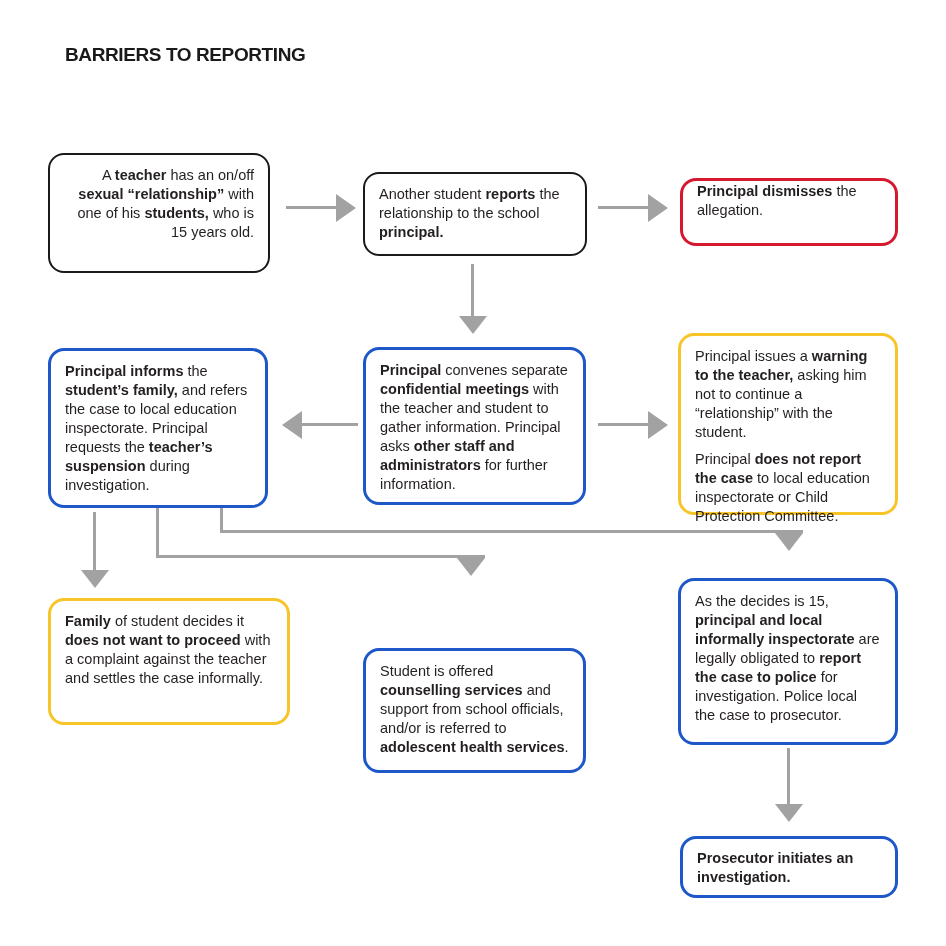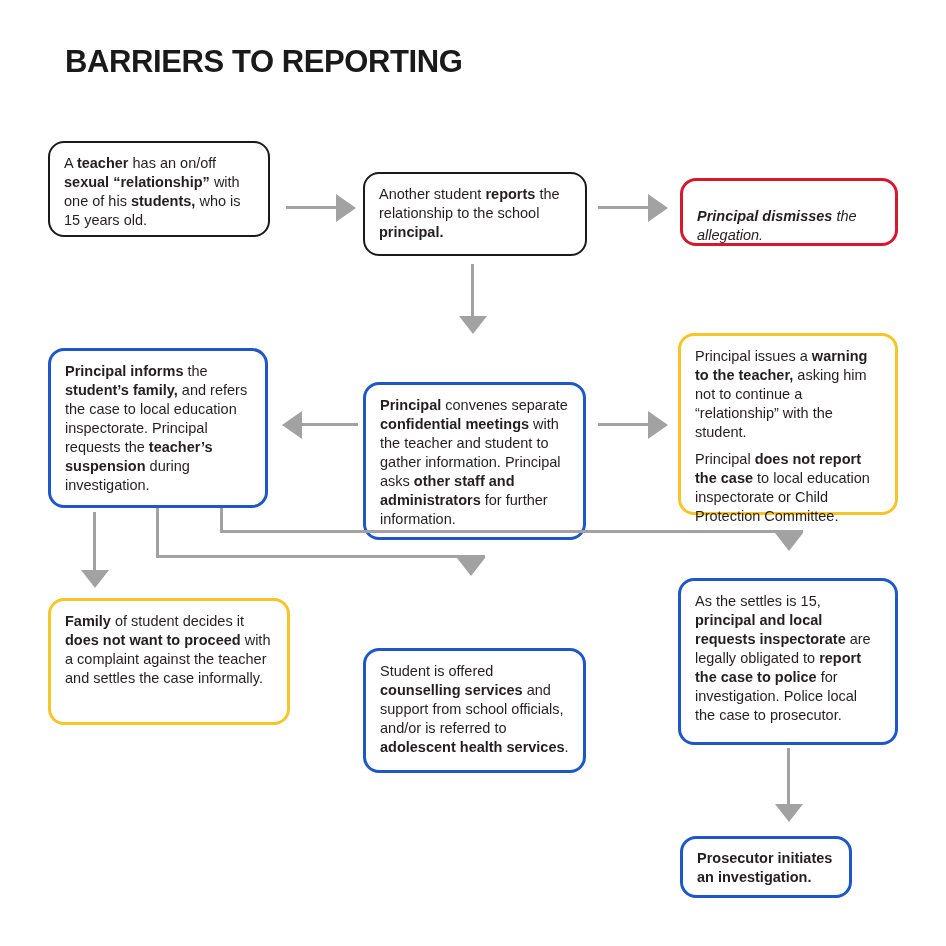--- a/index.html
+++ b/index.html
@@ -7,21 +7,21 @@
     width:946px;height:946px;
     background:#fff;
     font-family:"Liberation Sans","DejaVu Sans",sans-serif;
   }
   #canvas{
     position:relative;width:946px;height:946px;overflow:hidden;
     background:var(--background,#fff);
   }
   .page-title{
     position:absolute;left:65px;top:44px;
-    font-size:31px;font-weight:700;letter-spacing:-0.4px;
+    font-size:19px;font-weight:700;letter-spacing:-0.4px;
     color:var(--black_border,#1a1a1a);
   }
   .box{
     position:absolute;box-sizing:border-box;
     border-radius:16px;background:#fff;
     padding:11px 14px;
     font-size:14.5px;line-height:19px;color:var(--text,#231f20);
   }
   .box b{font-weight:700;}
   .pbreak{display:block;height:8px;}
@@ -42,33 +42,33 @@
     border-left:14px solid transparent;border-right:14px solid transparent;
     border-top:18px solid var(--arrow_gray,#a2a2a2);}
 </style>
 </head>
 <body style="--background: #ffffff; --black_border: #1a1a1a; --blue: #1d57c8; --yellow: #f7c527; --red: #d6182f; --arrow_gray: #a2a2a2; --text: #231f20;">
 
 <div id="canvas">
 
   <div class="page-title">BARRIERS TO REPORTING</div>
 
-  <div class="box bk" style="left:48px;top:141px;width:222px;height:96px;"><span>A </span><b>teacher</b><span> has an on/off </span><b>sexual “relationship”</b><span> with one of his </span><b>students,</b><span> who is 15 years old.</span></div>
+  <div class="box bk" style="left:48px;top:153px;width:222px;height:120px;text-align:right;"><span>A </span><b>teacher</b><span> has an on/off </span><b>sexual “relationship”</b><span> with one of his </span><b>students,</b><span> who is 15 years old.</span></div>
   <div class="box bk" style="left:363px;top:172px;width:224px;height:84px;"><span>Another student </span><b>reports</b><span> the relationship to the school </span><b>principal.</b></div>
-  <div class="box rd" style="left:680px;top:178px;width:218px;height:68px;padding-top:26px;font-style:italic;"><b>Principal dismisses</b><span> the allegation.</span></div>
+  <div class="box rd" style="left:680px;top:178px;width:218px;height:68px;padding-top:1px;"><b>Principal dismisses</b><span> the allegation.</span></div>
 
   <div class="box bl" style="left:48px;top:348px;width:220px;height:160px;"><b>Principal informs</b><span> the </span><b>student’s family,</b><span> and refers the case to local education inspectorate. Principal requests the </span><b>teacher’s suspension</b><span> during investigation.</span></div>
-  <div class="box bl" style="left:363px;top:347px;width:223px;height:158px;margin-top:35px;"><b>Principal</b><span> convenes separate </span><b>confidential meetings</b><span> with the teacher and student to gather information. Principal asks </span><b>other staff and administrators</b><span> for further information.</span></div>
+  <div class="box bl" style="left:363px;top:347px;width:223px;height:158px;"><b>Principal</b><span> convenes separate </span><b>confidential meetings</b><span> with the teacher and student to gather information. Principal asks </span><b>other staff and administrators</b><span> for further information.</span></div>
   <div class="box yw" style="left:678px;top:333px;width:220px;height:182px;"><span>Principal issues a </span><b>warning to the teacher,</b><span> asking him not to continue a “relationship” with the student.</span><span class="pbreak"></span><span>Principal </span><b>does not report the case</b><span> to local education inspectorate or Child Protection Committee.</span></div>
 
   <div class="box yw" style="left:48px;top:598px;width:242px;height:127px;"><b>Family</b><span> of student decides it </span><b>does not want to proceed</b><span> with a complaint against the teacher and settles the case informally.</span></div>
   <div class="box bl" style="left:363px;top:600px;width:223px;height:125px;margin-top:48px;"><span>Student is offered </span><b>counselling services</b><span> and support from school officials, and/or is referred to </span><b>adolescent health services</b><span>.</span></div>
-  <div class="box bl" style="left:678px;top:578px;width:220px;height:167px;"><span>As the settles is 15, </span><b>principal and local requests inspectorate</b><span> are legally obligated to </span><b>report the case to police</b><span> for investigation. Police local the case to prosecutor.</span></div>
+  <div class="box bl" style="left:678px;top:578px;width:220px;height:167px;"><span>As the decides is 15, </span><b>principal and local informally inspectorate</b><span> are legally obligated to </span><b>report the case to police</b><span> for investigation. Police local the case to prosecutor.</span></div>
 
-  <div class="box bl" style="left:680px;top:836px;width:172px;height:62px;padding-top:10px;"><b>Prosecutor initiates an investigation.</b></div>
+  <div class="box bl" style="left:680px;top:836px;width:218px;height:62px;padding-top:10px;"><b>Prosecutor initiates an investigation.</b></div>
 
   <div>
     <div class="hl" style="left:286px;top:206px;width:50px;"></div>
     <div class="ah-r" style="left:336px;top:194px;"></div>
   </div>
 
   <div>
     <div class="hl" style="left:598px;top:206px;width:50px;"></div>
     <div class="ah-r" style="left:648px;top:194px;"></div>
   </div>

